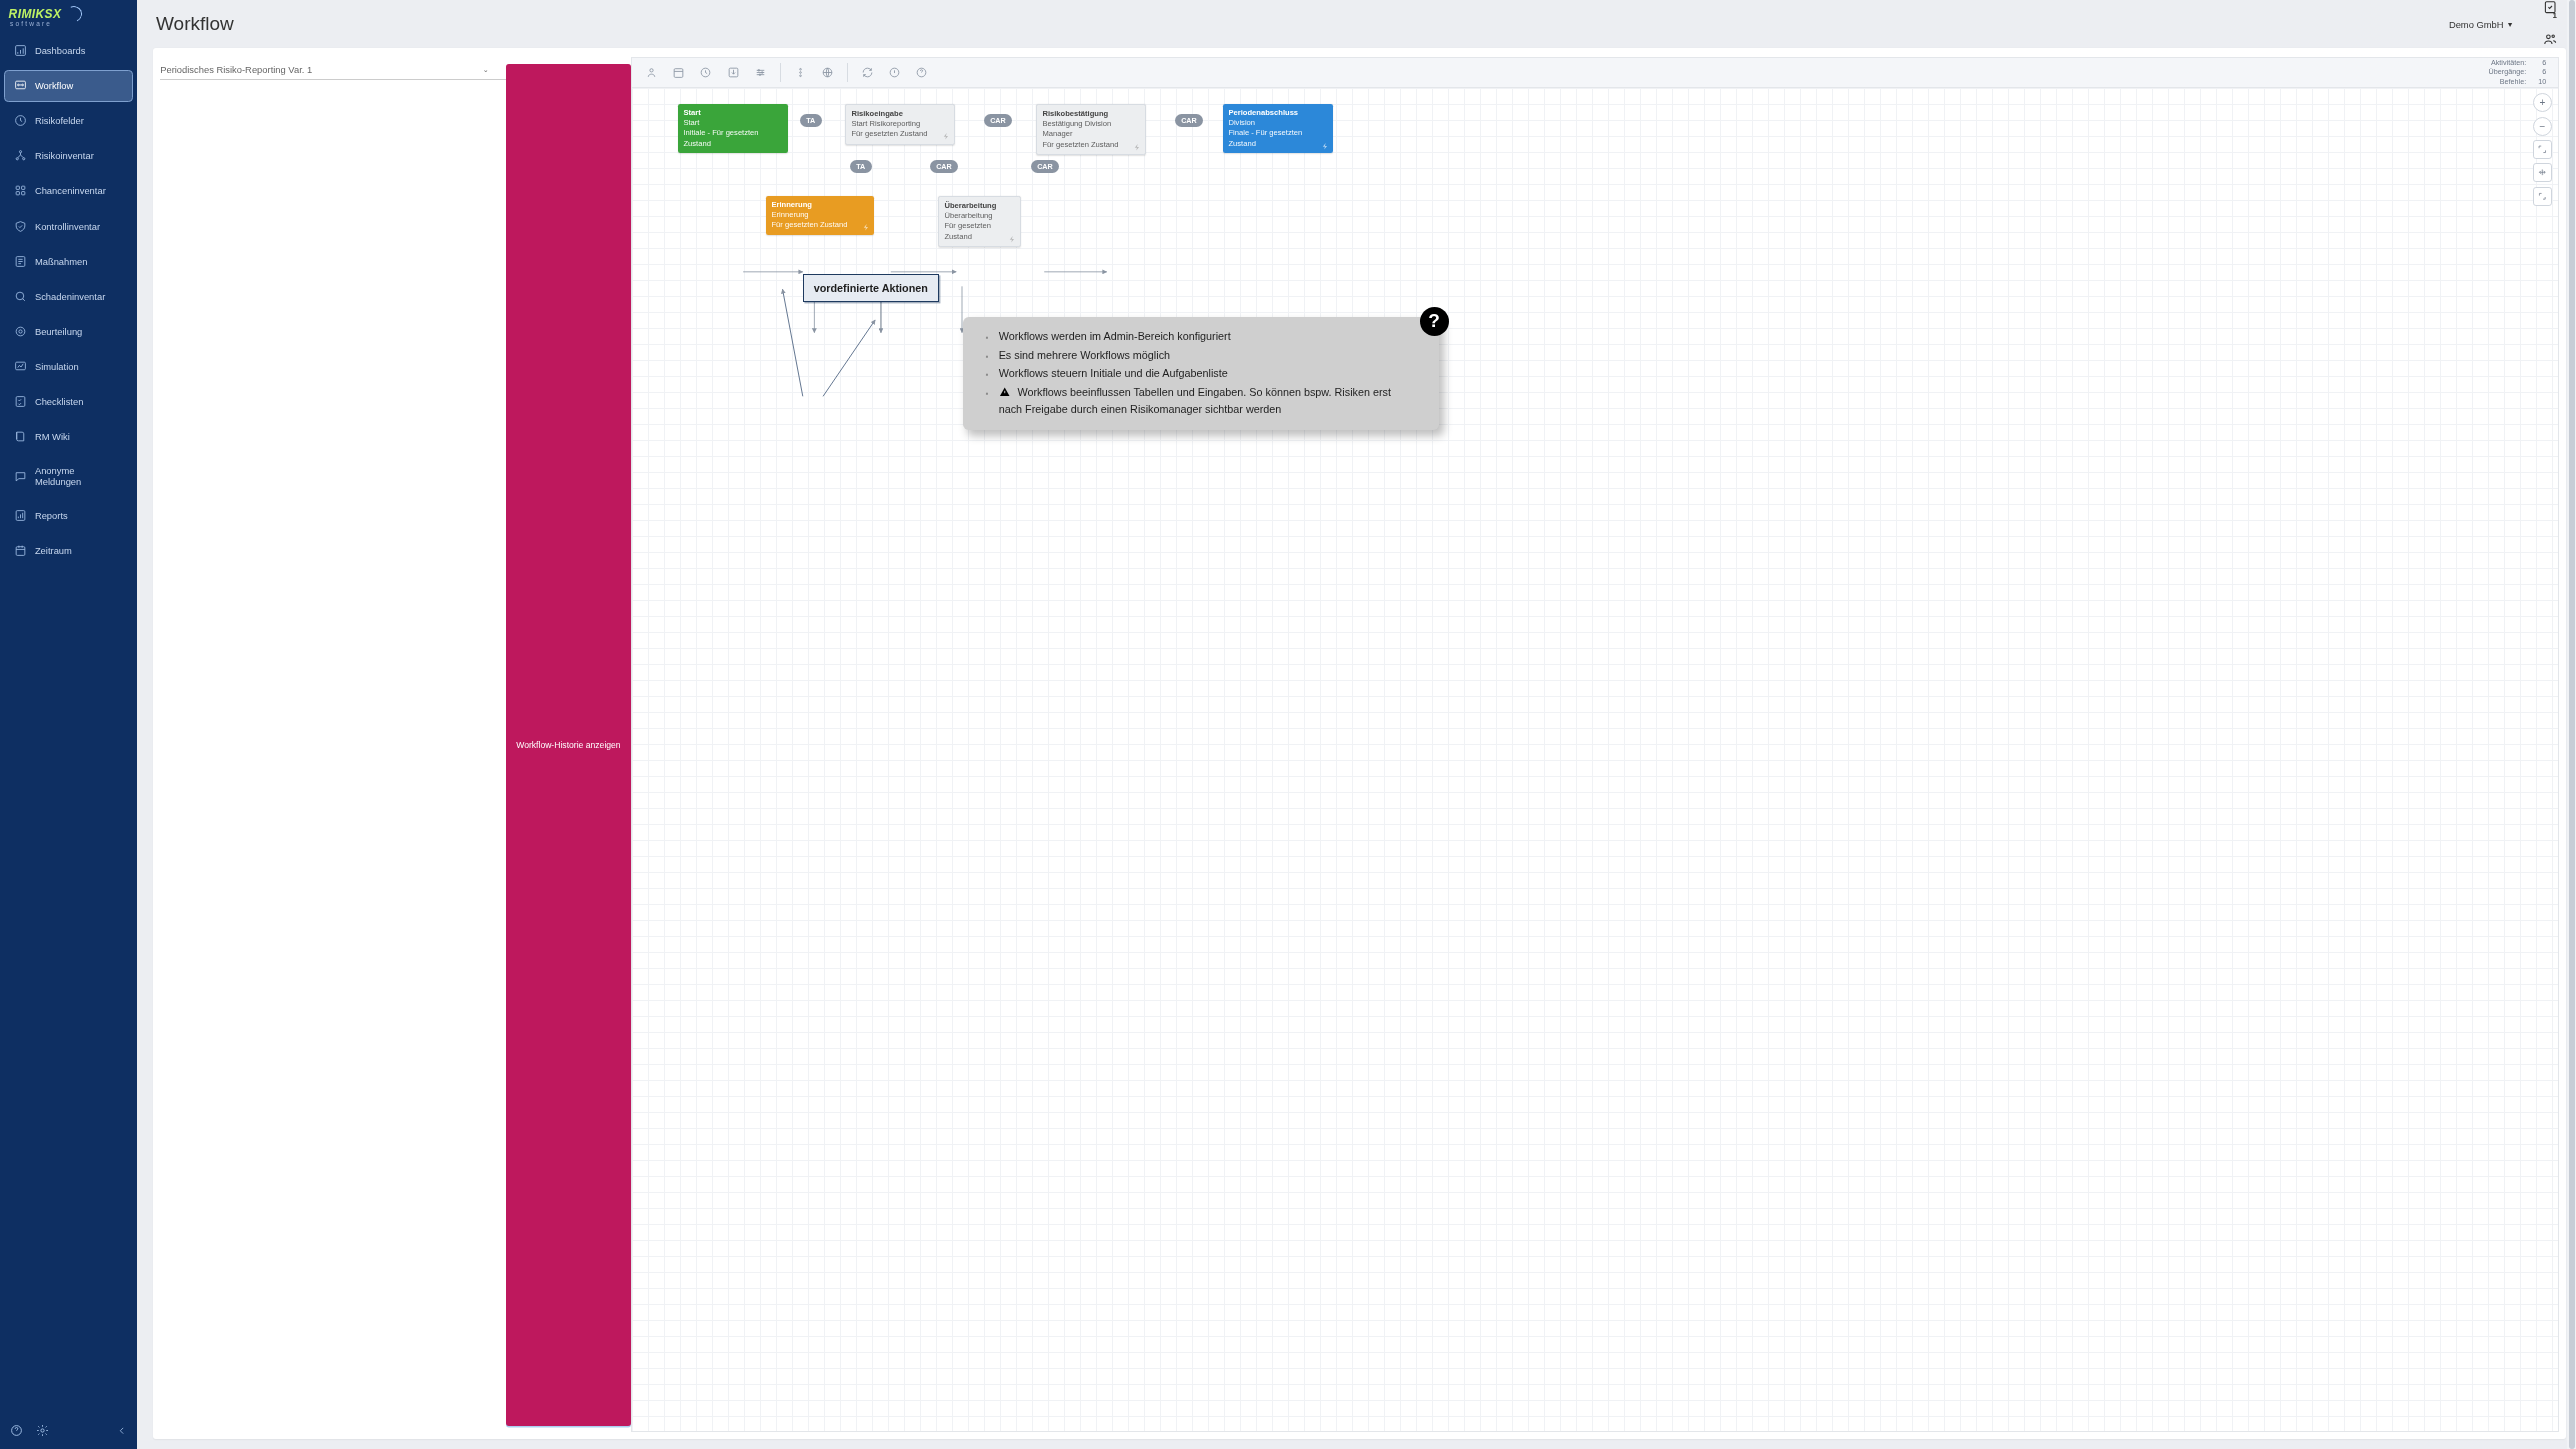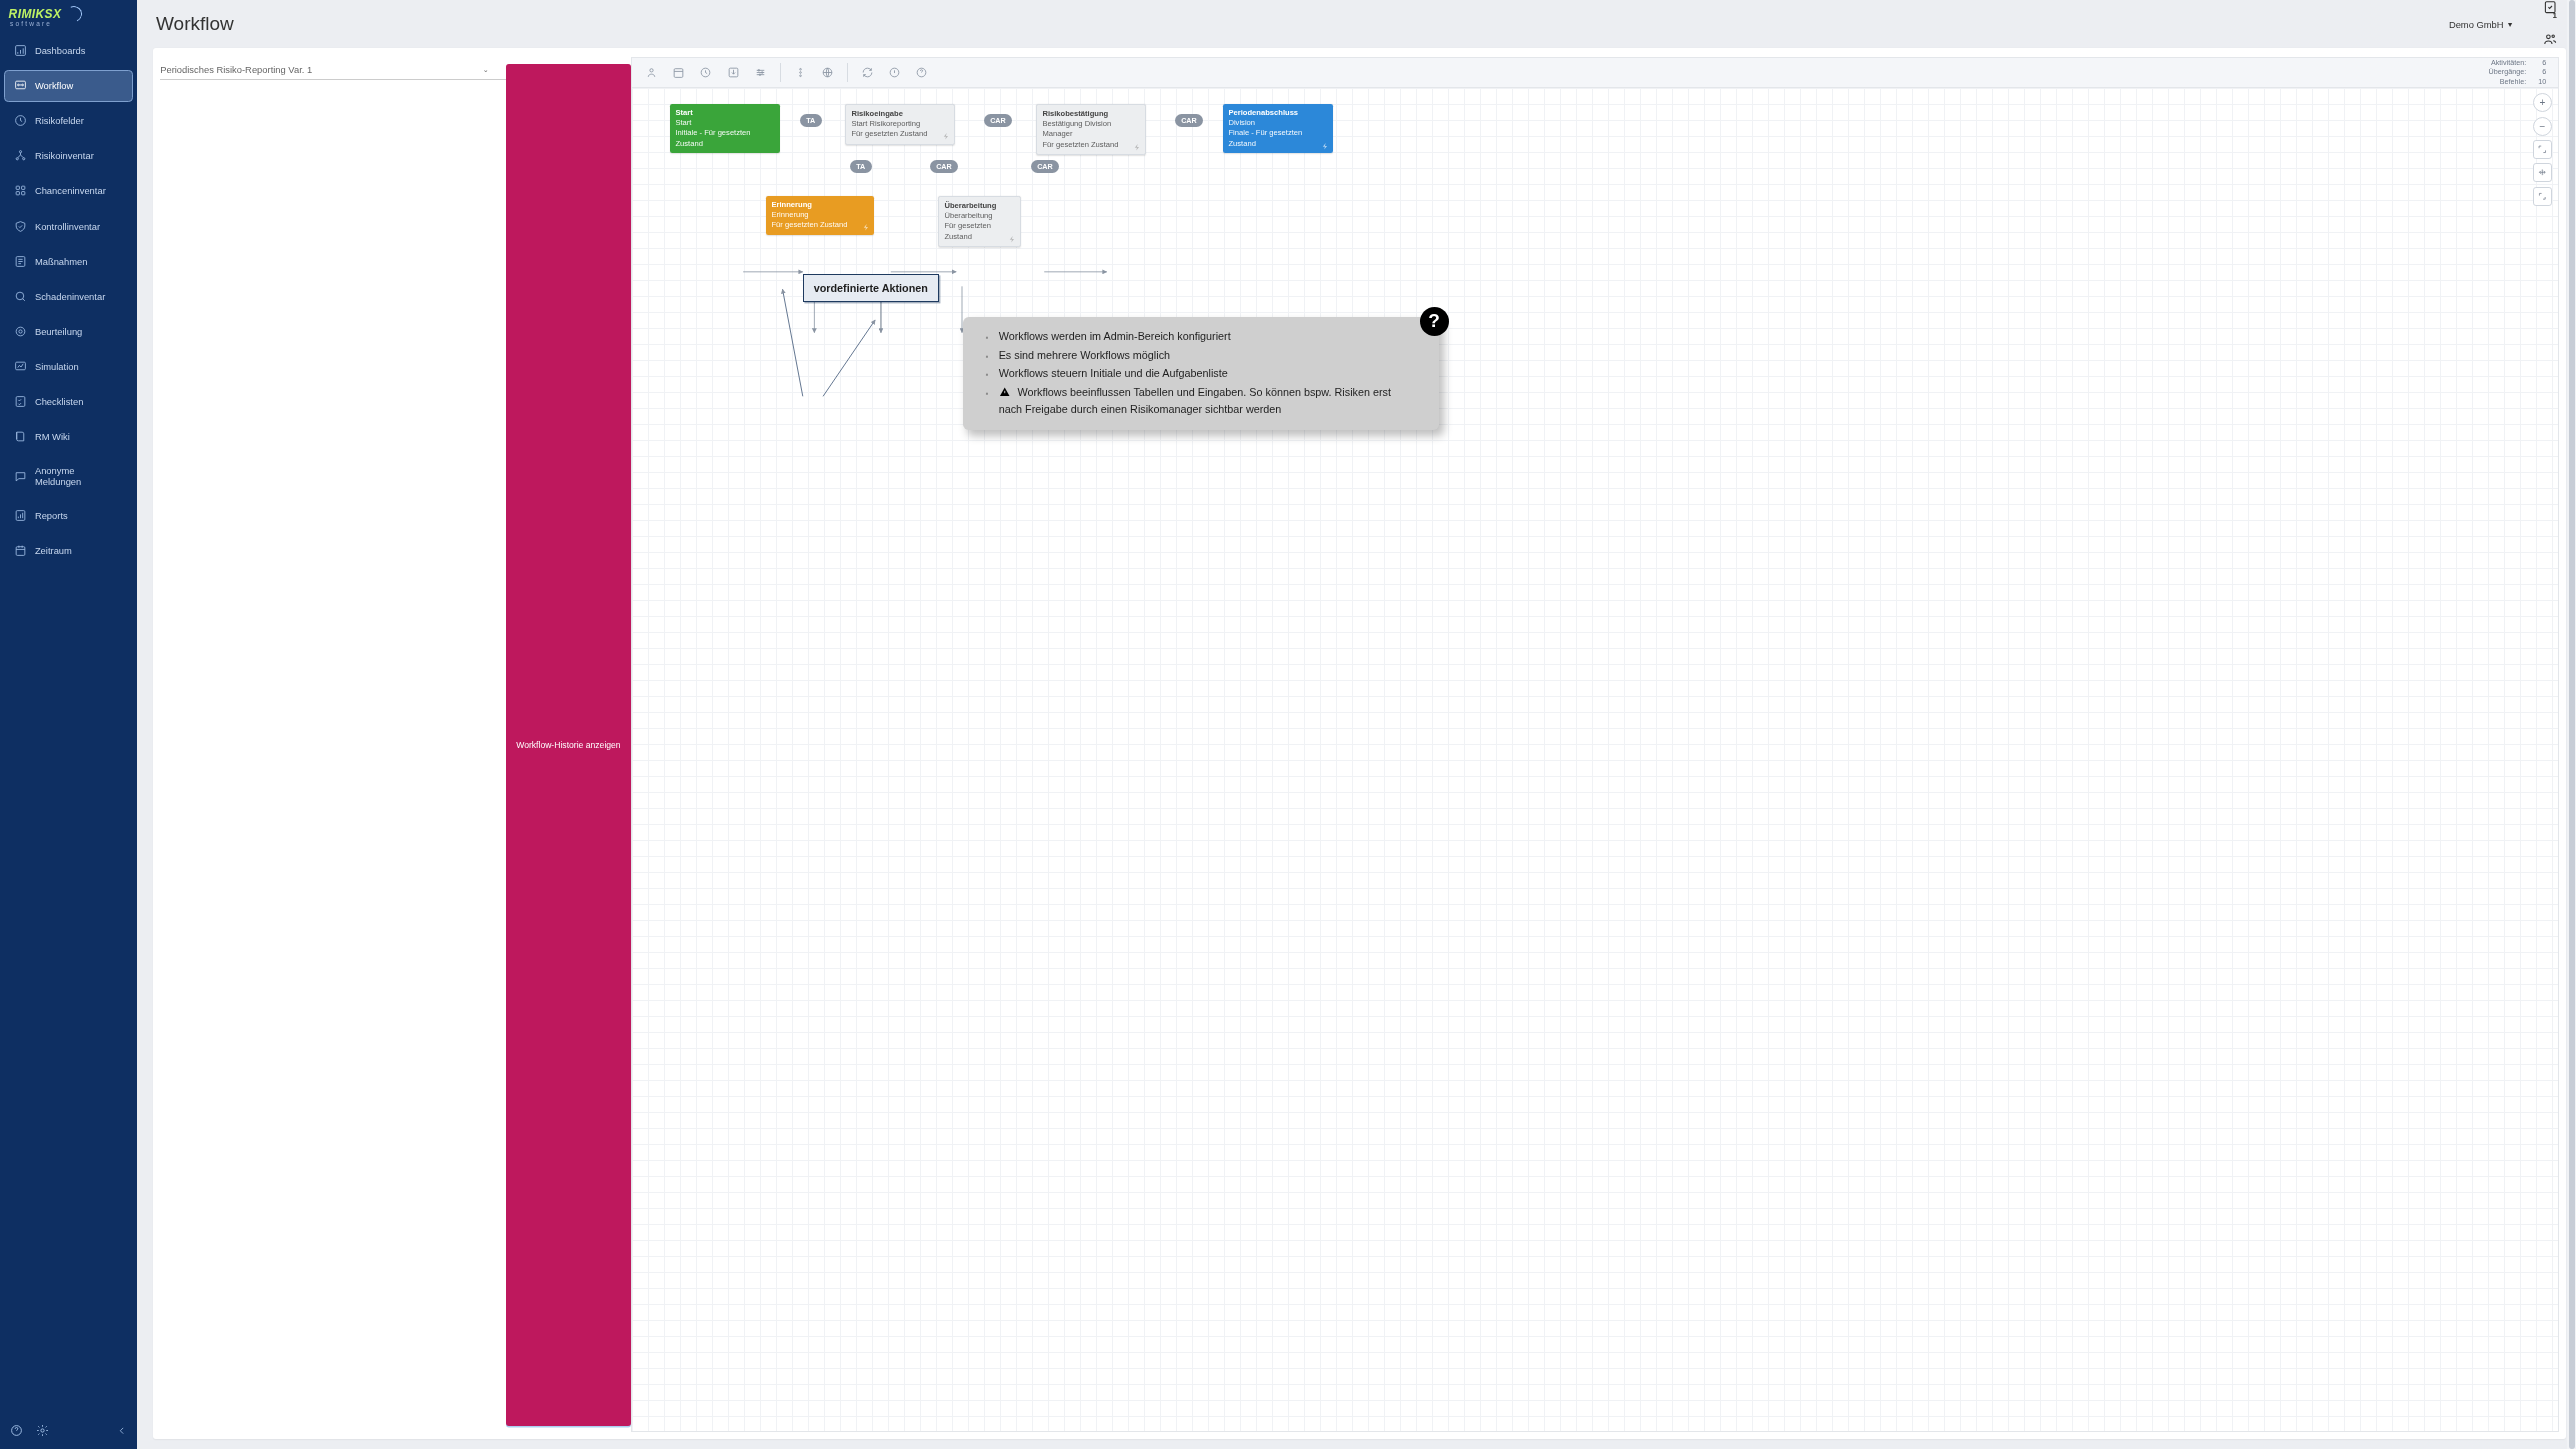--- a/index.html
+++ b/index.html
@@ -421,21 +421,21 @@
             <line x1="430" y1="98" x2="430" y2="72" marker-end="url(#ah)"></line>
 
             <line x1="570" y1="70" x2="570" y2="150" marker-end="url(#ah)"></line>
           </svg>
 
           <svg class="arrow-svg dark" viewBox="0 0 3327 1775" width="2397" height="1279">
             <line x1="295" y1="260" x2="260" y2="75" marker-end="url(#ahd)"></line>
             <line x1="330" y1="260" x2="420" y2="128" marker-end="url(#ahd)"></line>
           </svg>
 
-          <div class="node green" style="left:38px; top:16px">
+          <div class="node green" style="left:46px; top:16px">
             <div class="t1">Start</div>
             <div class="t2">Start</div>
             <div class="t3">Initiale - Für gesetzten Zustand</div>
           </div>
           <div class="node gray" style="left:213px; top:16px">
             <div class="t1">Risikoeingabe</div>
             <div class="t2">Start Risikoreporting</div>
             <div class="t3">Für gesetzten Zustand</div>
             <svg class="chip" viewBox="0 0 24 24">
                 <path d="M13 3l-8 10h6l-2 8 8-10h-6z" fill="#999"></path>

